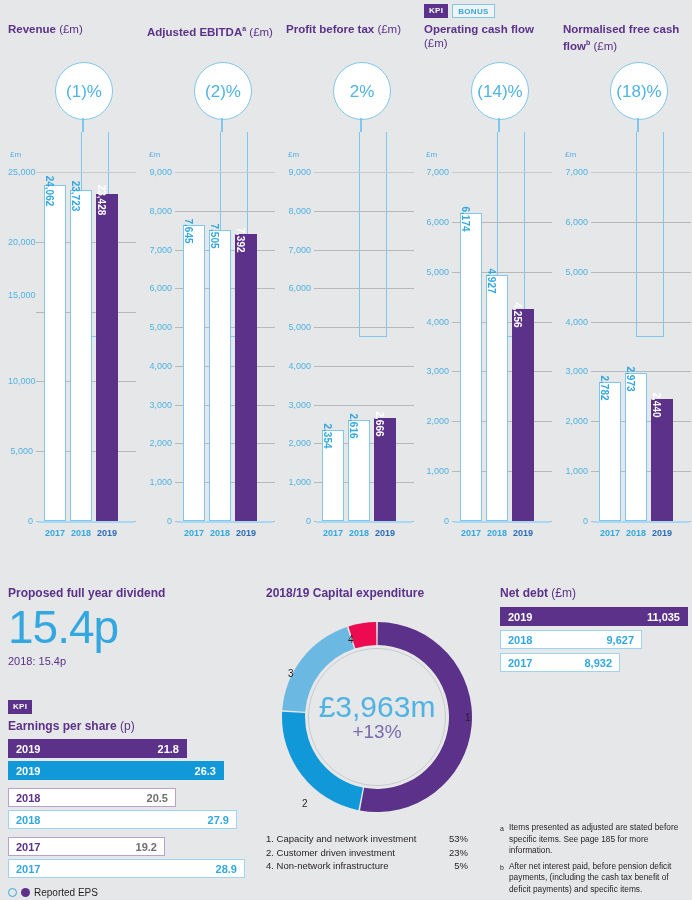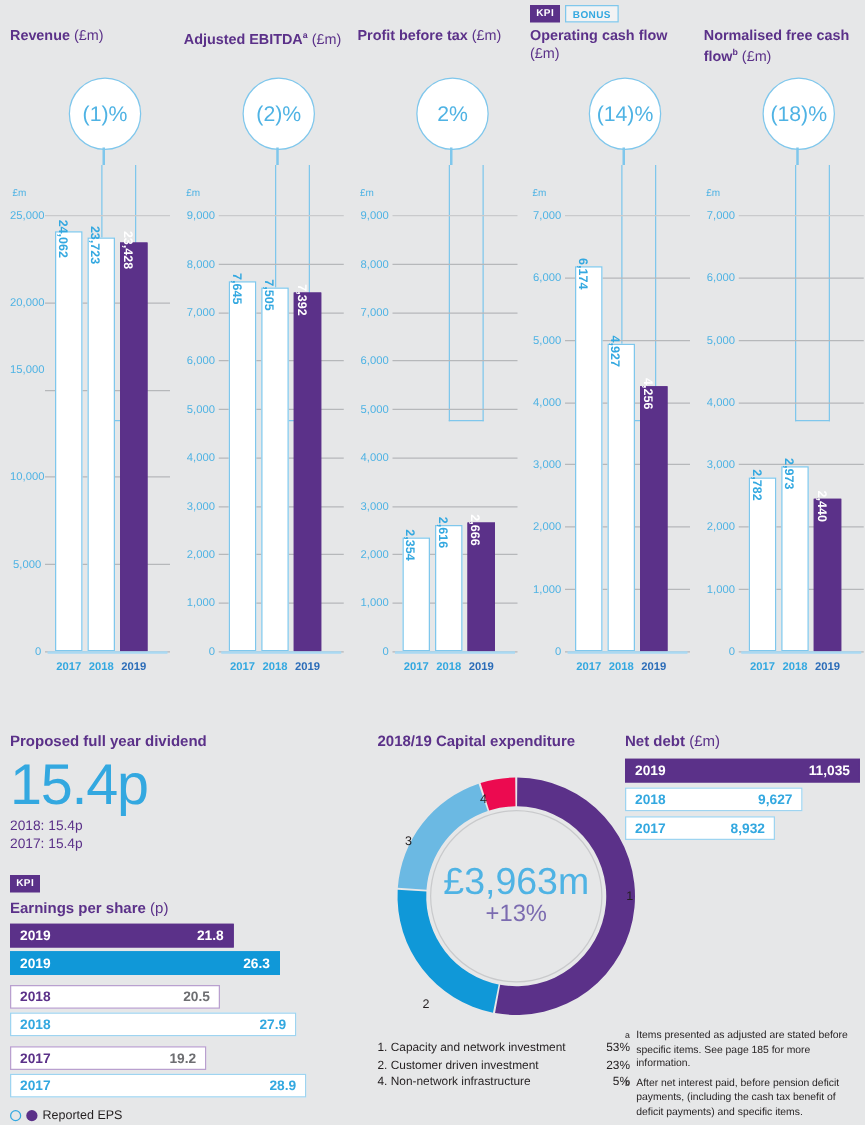--- a/index.html
+++ b/index.html
@@ -77,21 +77,21 @@
   .eps-bar.rep .lbl{color:#5b3189;}
   .eps-bar.adj{background:#fff;color:#33a8e0;border:1px solid #9ed4f0;}
   .eps-gap{height:5px;}
   .eps-legend{margin-top:9px;font-size:10px;color:#231f20;}
   .leg-row{display:flex;align-items:center;gap:4px;margin-bottom:3px;}
   .leg-ring{width:9px;height:9px;border-radius:50%;border:1.3px solid #33a8e0;background:#e6e7e8;box-sizing:border-box;}
   .leg-dot{width:9px;height:9px;border-radius:50%;}
   .leg-dot.purple{background:#5b3189;}
 
   
-  #capex{position:absolute;left:266px;top:586px;width:220px;margin-left:36px;}
+  #capex{position:absolute;left:266px;top:586px;width:220px;}
   .donut-wrap{position:relative;width:210px;height:210px;margin:12px auto 0 6px;}
   .donut-center{position:absolute;left:50%;top:50%;transform:translate(-50%,-50%);
                 text-align:center;}
   .donut-amt{font-size:30px;line-height:28px;color:#4fb3e4;}
   .donut-pct{font-size:19px;line-height:21px;color:#7b6bb0;}
   .dnum{position:absolute;font-size:10px;color:#231f20;}
   .capex-legend{margin-top:10px;font-size:9.5px;color:#231f20;line-height:13.5px;}
   .capex-legend .row{display:flex;}
   .capex-legend .nm{width:168px;}
   .capex-legend .pc{width:34px;text-align:right;}
@@ -325,21 +325,20 @@
           <div class="yr cur" style="left:85px;top:528px">2019</div>
         </div>
       </div>
     </div>
 
   <div id="dividend">
     <div class="sec-title">Proposed full year dividend</div>
     <div class="div-big">15.4p</div>
     <div class="div-sub">
       <div>2018: 15.4p</div>
-      <div>2017: 15.4p</div>
     </div>
   </div>
 
   <div id="eps">
     <div class="badges" style="position:relative;top:0;margin-bottom:5px;">
       <span class="badge badge-kpi">KPI</span>
     </div>
     <div class="sec-title">
       <span>Earnings per share</span>
       <span class="unit">(p)</span>

